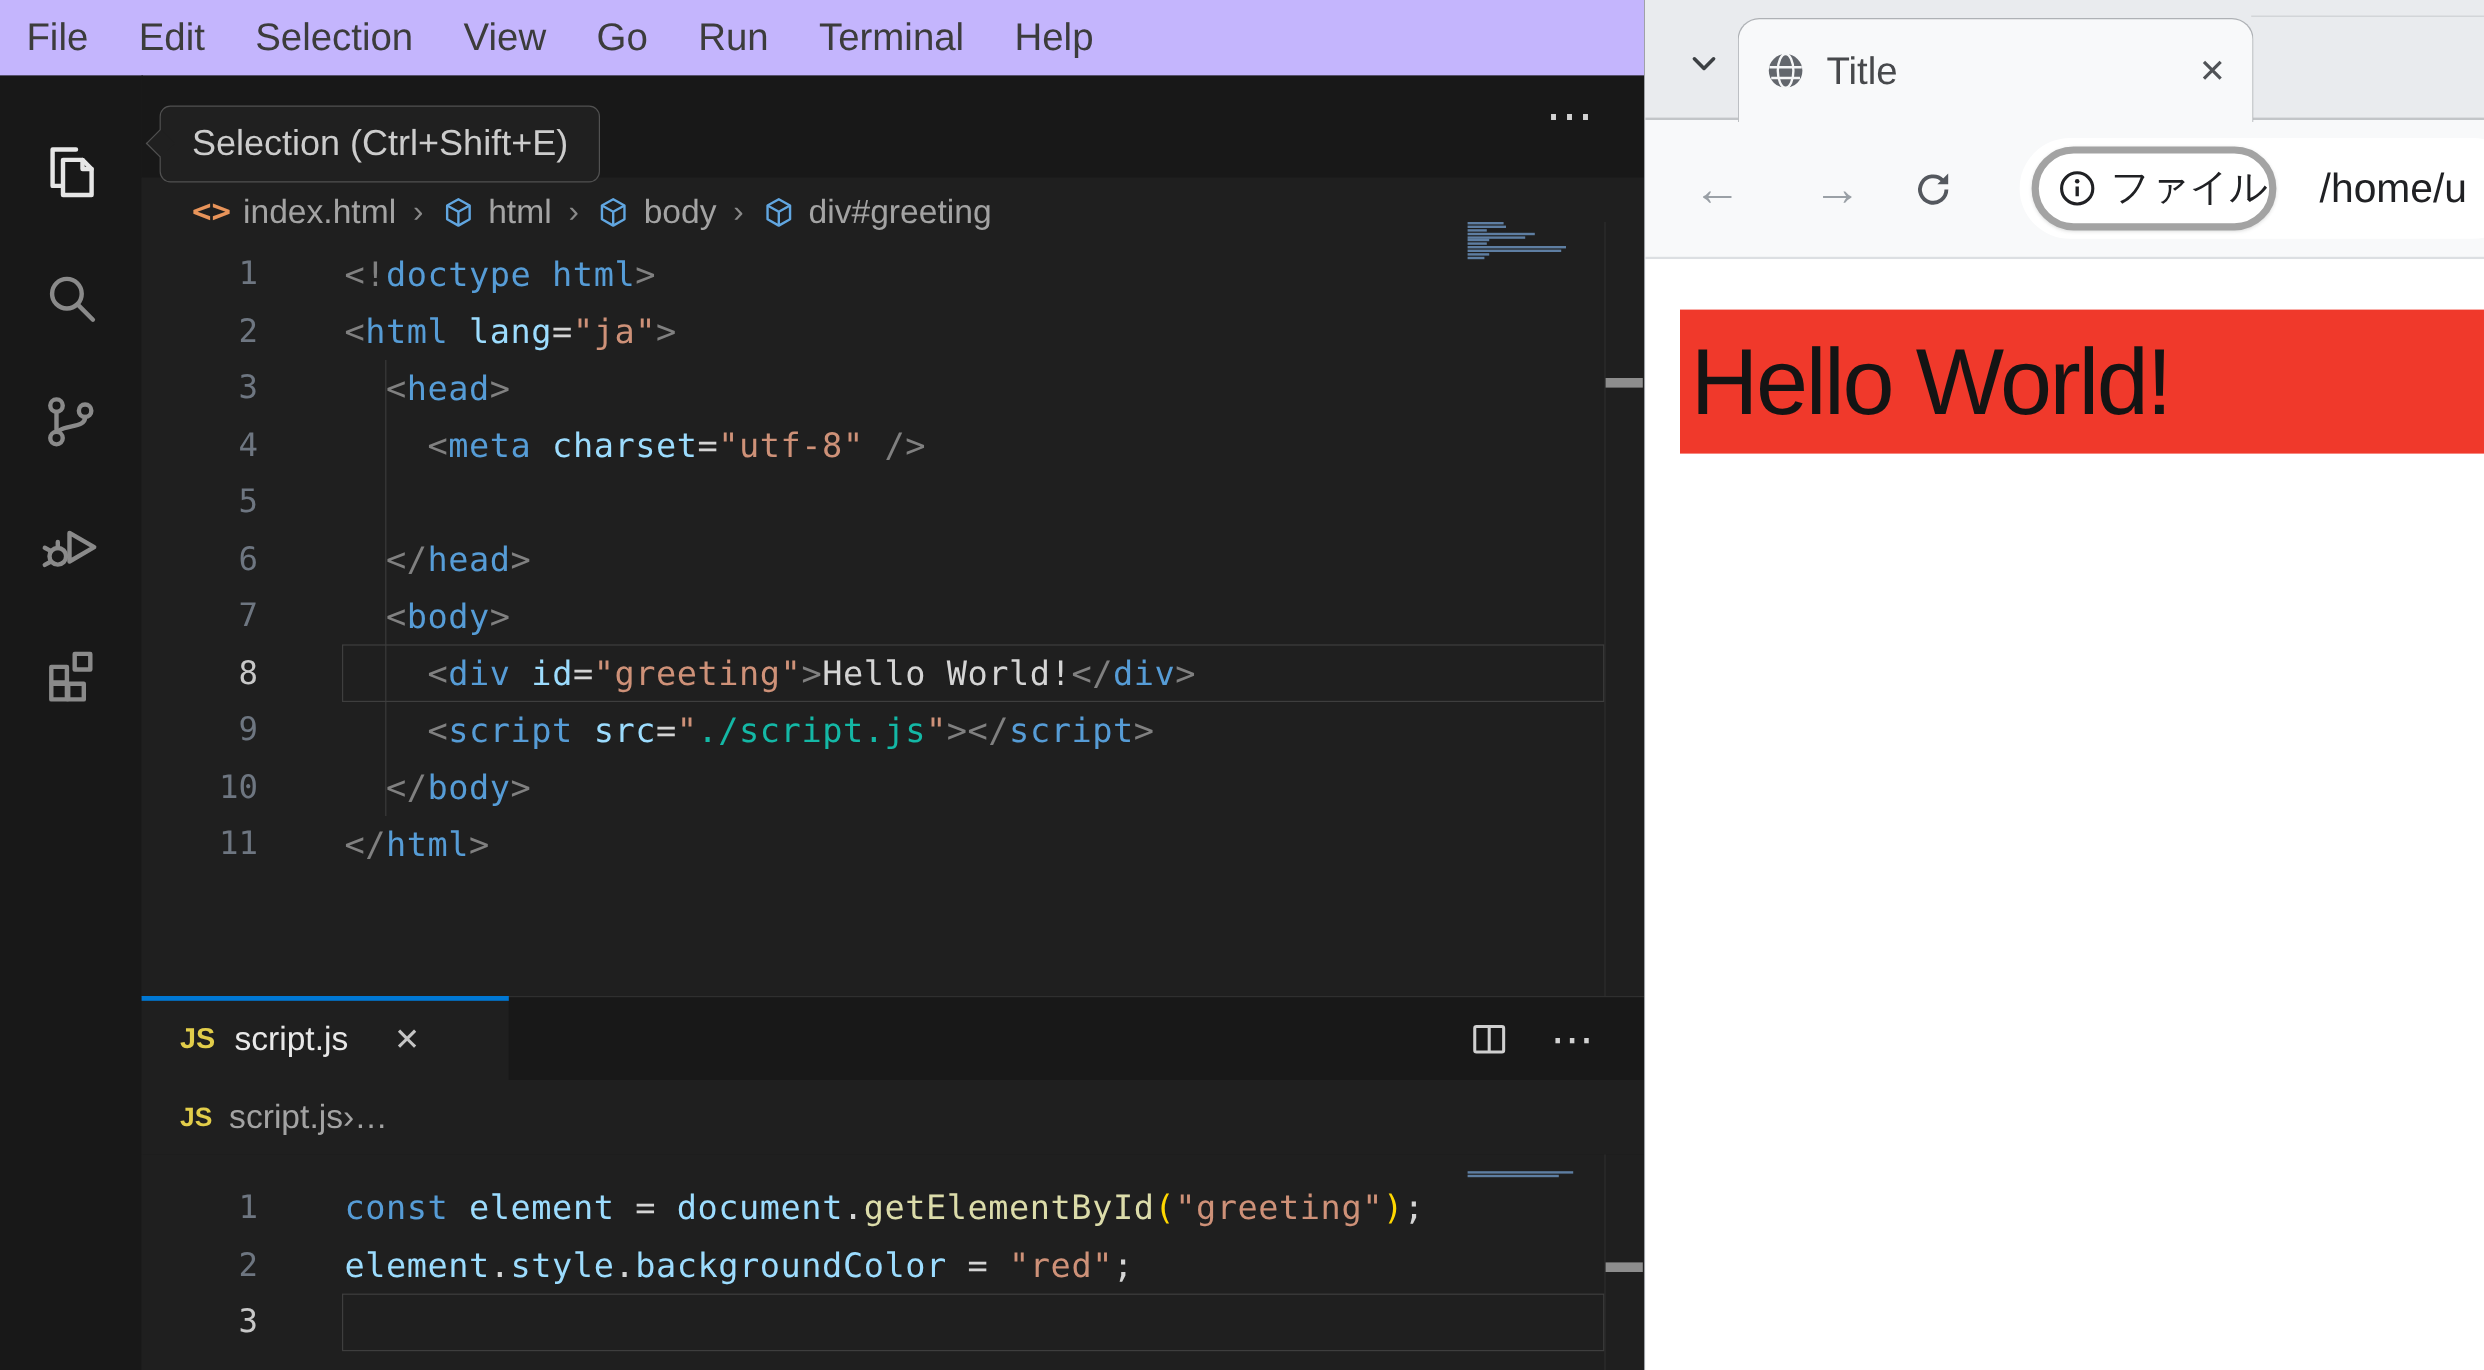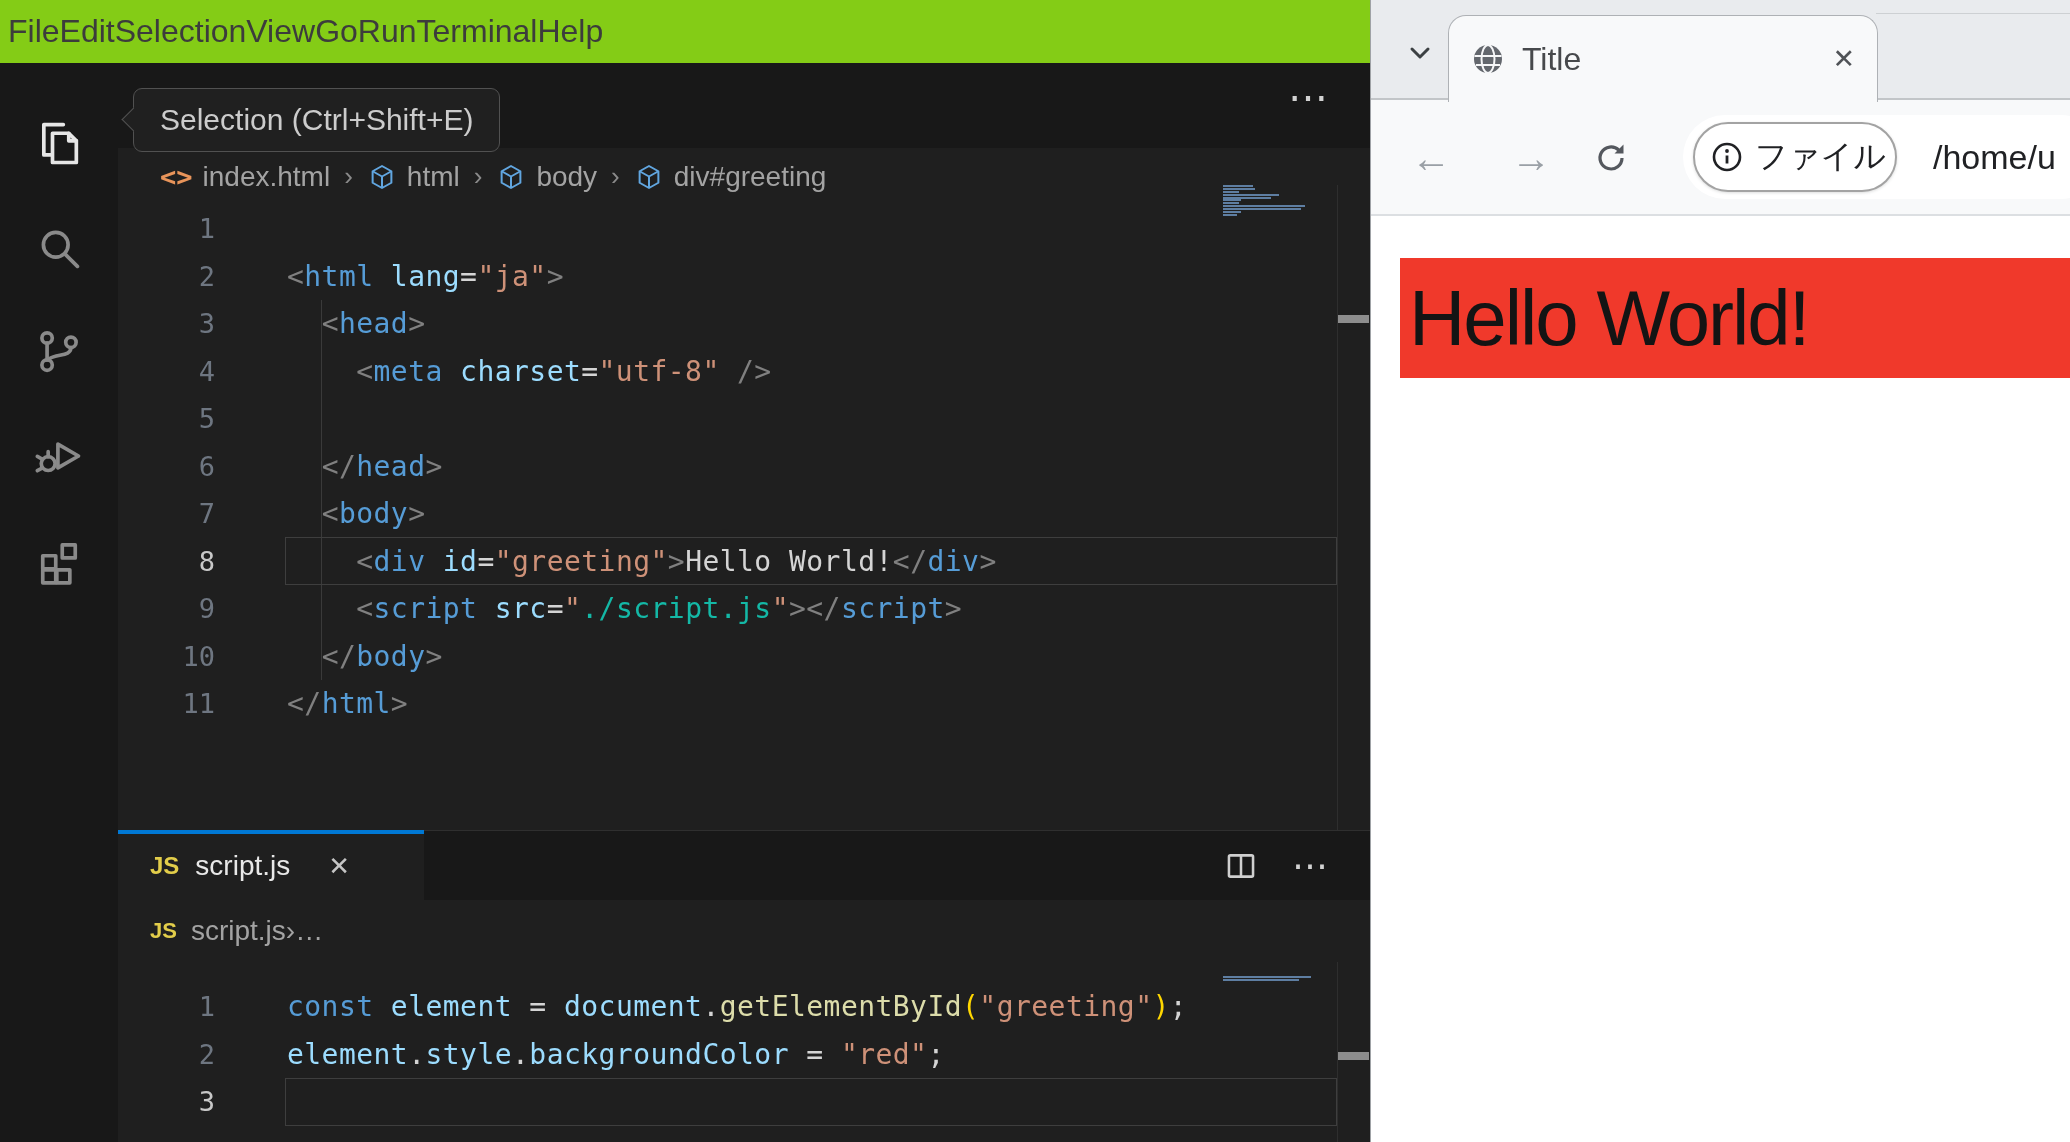--- a/index.html
+++ b/index.html
@@ -2,22 +2,22 @@
 <html><head>
 <meta charset="utf-8">
 <style>
   html,body{margin:0;padding:0;background:#2a2a2a;}
   .stage{position:relative;width:2070px;height:1142px;overflow:hidden;background:#1f1f1f;
          font-family:"Liberation Sans",sans-serif;}
   .abs{position:absolute;}
 
   
   .vscode{left:0;top:0;width:1370px;height:1142px;background:#1f1f1f;}
-  .menubar{left:0;top:0;width:1370px;height:63px;background:#84cc16;display:flex;align-items:center;
-           padding-left:8px;box-sizing:border-box;}
+  .menubar{left:0;top:0;width:1370px;height:63px;background:#c4b5fd;display:flex;align-items:center;
+           gap:42px;padding-left:22px;box-sizing:border-box;}
   .menubar .mi{font-size:32px;color:#3c3c3c;cursor:default;}
 
   .activitybar{left:0;top:63px;width:118px;height:1079px;background:#181818;border-right:1px solid #252525;}
   .ab-icon{position:absolute;left:33px;width:52px;height:52px;}
   .ab-icon svg{width:52px;height:52px;display:block;}
   .ab-stroke{fill:none;stroke:#8a8a8a;stroke-width:1.7;stroke-linejoin:round;stroke-linecap:round;}
   .ab-active .ab-stroke{stroke:#e6e6e6;}
 
   .strip1{left:118px;top:63px;width:1252px;height:85px;background:#181818;}
   .more1{position:absolute;right:42px;top:14px;font-size:40px;color:#d2d2d2;line-height:40px;}
@@ -82,21 +82,21 @@
   .btab .bclose{font-size:27px;color:#505357;}
   .topline{position:absolute;left:505px;top:13px;right:0;height:1px;background:#cdd0d3;}
 
   .btoolbar{position:absolute;left:0;top:100px;width:700px;height:116px;background:#f8f9fa;
             border-bottom:2px solid #dcdfe2;box-sizing:border-box;}
   .nav-arrow{position:absolute;top:40px;width:36px;height:36px;font-size:40px;line-height:36px;color:#9aa0a6;}
   .reload{position:absolute;top:40px;width:36px;height:36px;}
   .reload svg{width:36px;height:36px;}
   .omnibox{position:absolute;left:312px;top:15px;width:420px;height:84px;background:#ffffff;border-radius:42px;
            display:flex;align-items:center;}
-  .omnichip{position:absolute;left:10px;top:7px;width:204px;height:70px;background:#ffffff;border:2px solid #a3a3a3;
+  .omnichip{position:absolute;left:10px;top:7px;width:204px;height:70px;background:#ffffff;border:6px solid #a3a3a3;
             border-radius:35px;box-shadow:0 1px 3px rgba(60,64,67,.18);display:flex;align-items:center;
             padding-left:16px;box-sizing:border-box;cursor:pointer;}
   .omnichip svg{width:32px;height:32px;flex:none;}
   .omnichip .chiptext{font-size:32px;color:#202124;margin-left:12px;}
   .urlpath{position:absolute;left:250px;font-size:34px;color:#202124;white-space:nowrap;}
 
   .bcontent{position:absolute;left:0;top:216px;width:700px;height:926px;background:#ffffff;}
   .red-div{position:absolute;left:29px;top:42px;right:-2px;height:120px;display:flex;align-items:center;
            padding-left:9px;}
   .red-div .hw{font-size:78px;color:#141414;letter-spacing:-2px;}
@@ -194,21 +194,21 @@
             <svg viewBox="0 0 24 24">
               <path class="cube-stroke" d="M12 3.2l7.5 4.2v9.2L12 20.8l-7.5-4.2V7.4z"></path>
               <path class="cube-stroke" d="M4.5 7.4L12 11.6l7.5-4.2M12 11.6v9.2"></path>
             </svg>
           </span>
           <span>div#greeting</span>
         </span>
       </div>
 
     <div class="abs code-region" style="left:118px;top:205px;width:1252px;height:625px;" id="code1">
-        <div class="code-row"><span class="ln">1</span></div>
+        <div class="code-row"><span class="ln">1</span><span class="src"><span class="tk-p">&lt;!</span><span class="tk-t">doctype html</span><span class="tk-p">&gt;</span></span></div>
         <div class="code-row"><span class="ln">2</span><span class="src"><span class="tk-p">&lt;</span><span class="tk-t">html</span><span class="tk-o"> </span><span class="tk-a">lang</span><span class="tk-o">=</span><span class="tk-s">"ja"</span><span class="tk-p">&gt;</span></span></div>
         <div class="code-row"><span class="ln">3</span><span class="src"><span class="tk-o">  </span><span class="tk-p">&lt;</span><span class="tk-t">head</span><span class="tk-p">&gt;</span></span></div>
         <div class="code-row"><span class="ln">4</span><span class="src"><span class="tk-o">    </span><span class="tk-p">&lt;</span><span class="tk-t">meta</span><span class="tk-o"> </span><span class="tk-a">charset</span><span class="tk-o">=</span><span class="tk-s">"utf-8"</span><span class="tk-o"> </span><span class="tk-p">/&gt;</span></span></div>
         <div class="code-row"><span class="ln">5</span></div>
         <div class="code-row"><span class="ln">6</span><span class="src"><span class="tk-o">  </span><span class="tk-p">&lt;/</span><span class="tk-t">head</span><span class="tk-p">&gt;</span></span></div>
         <div class="code-row"><span class="ln">7</span><span class="src"><span class="tk-o">  </span><span class="tk-p">&lt;</span><span class="tk-t">body</span><span class="tk-p">&gt;</span></span></div>
         <div class="code-row"><span class="ln active">8</span><span class="src"><span class="tk-o">    </span><span class="tk-p">&lt;</span><span class="tk-t">div</span><span class="tk-o"> </span><span class="tk-a">id</span><span class="tk-o">=</span><span class="tk-s">"greeting"</span><span class="tk-p">&gt;</span><span class="tk-w">Hello World!</span><span class="tk-p">&lt;/</span><span class="tk-t">div</span><span class="tk-p">&gt;</span></span></div>
         <div class="code-row"><span class="ln">9</span><span class="src"><span class="tk-o">    </span><span class="tk-p">&lt;</span><span class="tk-t">script</span><span class="tk-o"> </span><span class="tk-a">src</span><span class="tk-o">=</span><span class="tk-s">"</span><span class="tk-link">./script.js</span><span class="tk-s">"</span><span class="tk-p">&gt;</span><span class="tk-p">&lt;/</span><span class="tk-t">script</span><span class="tk-p">&gt;</span></span></div>
         <div class="code-row"><span class="ln">10</span><span class="src"><span class="tk-o">  </span><span class="tk-p">&lt;/</span><span class="tk-t">body</span><span class="tk-p">&gt;</span></span></div>
         <div class="code-row"><span class="ln">11</span><span class="src"><span class="tk-p">&lt;/</span><span class="tk-t">html</span><span class="tk-p">&gt;</span></span></div>

